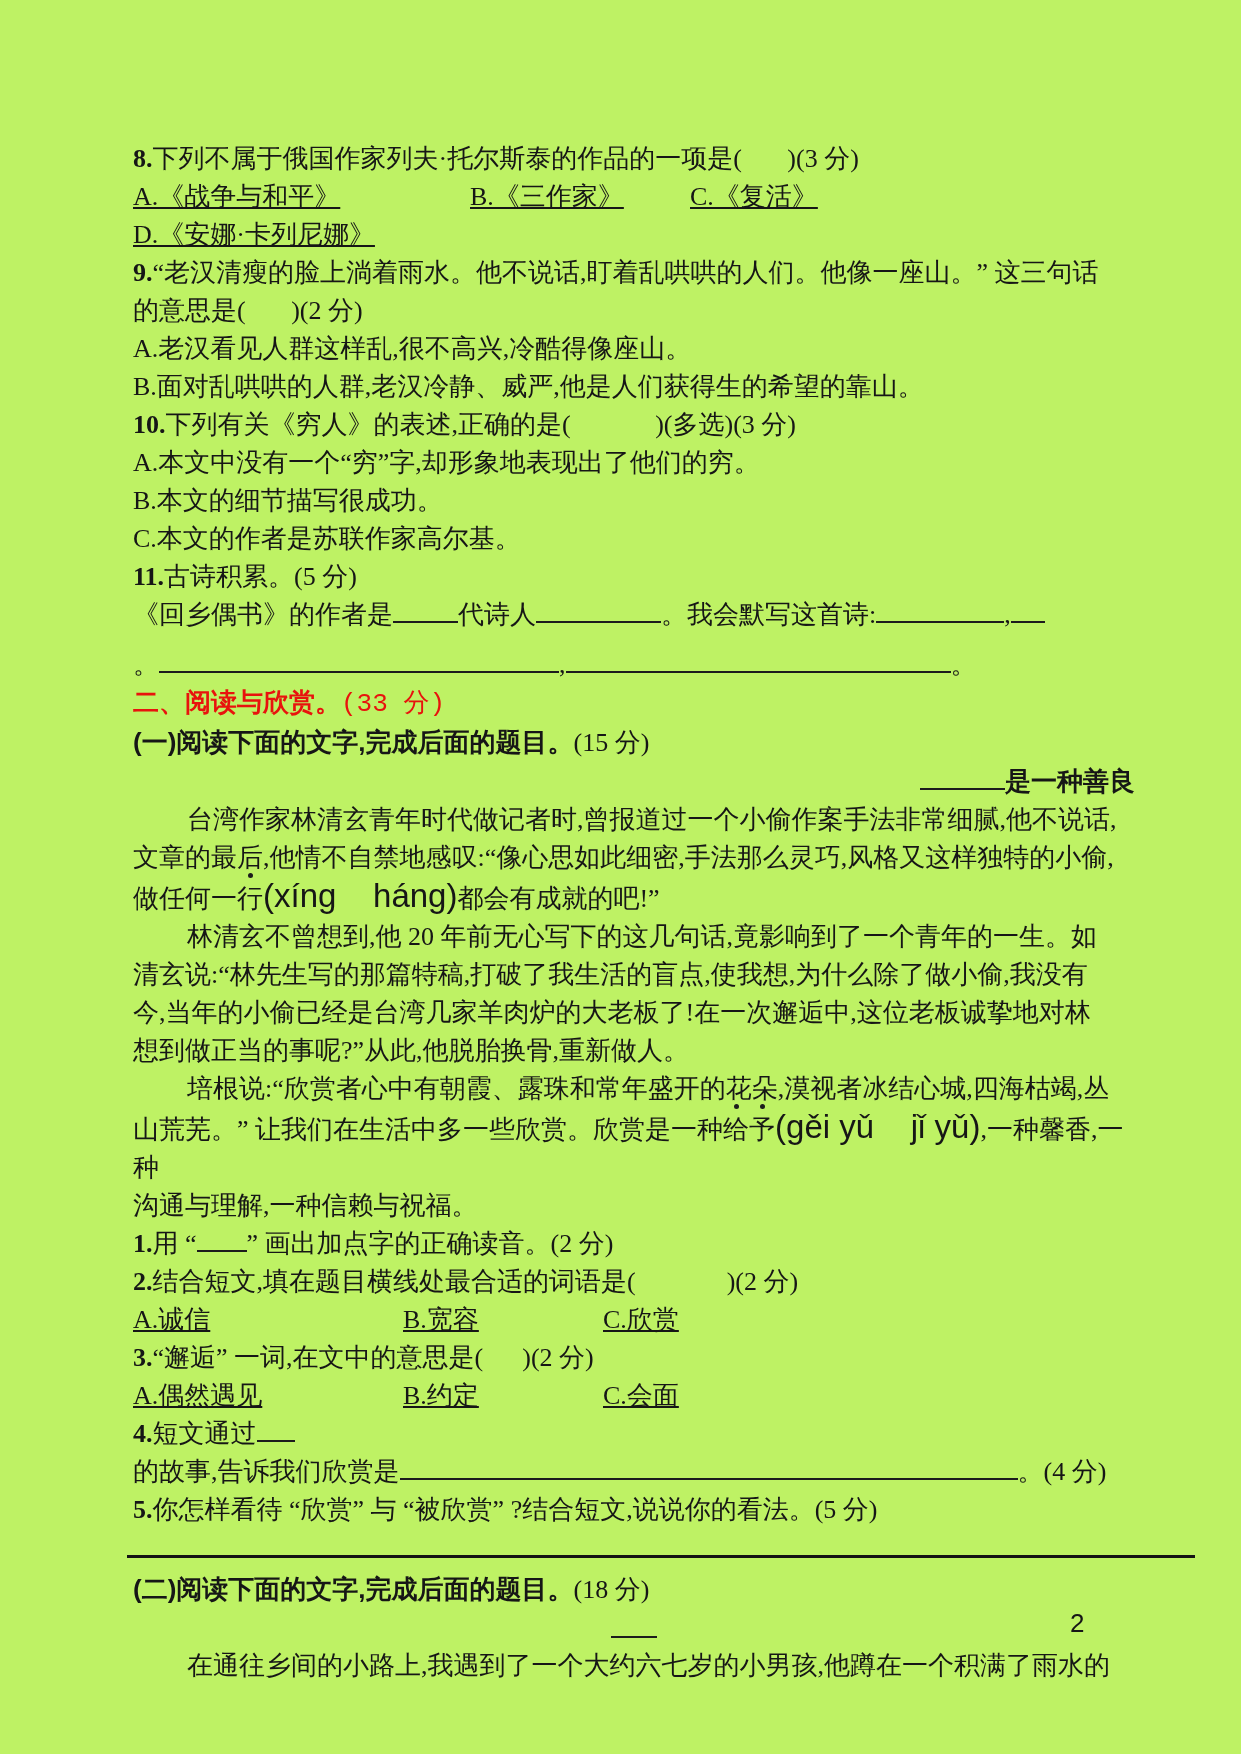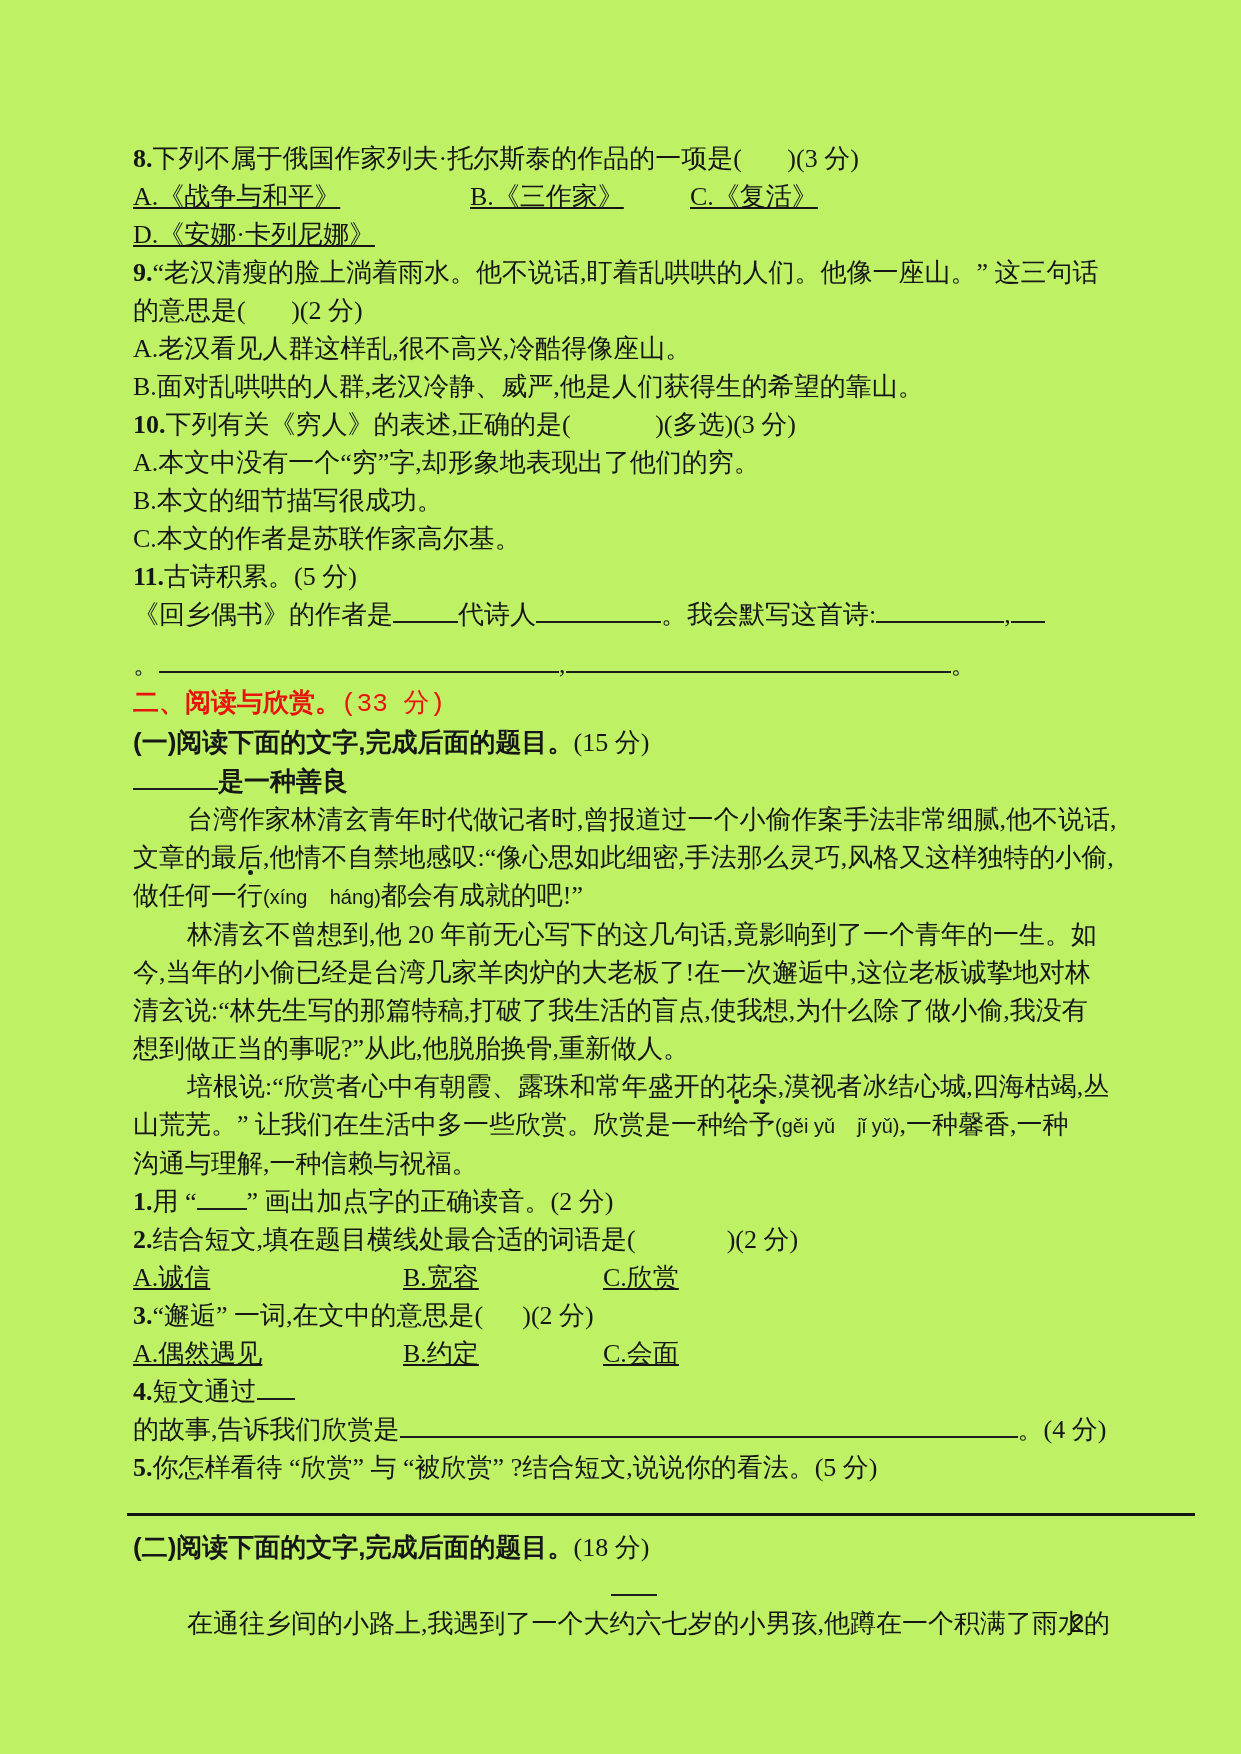--- a/index.html
+++ b/index.html
@@ -28,32 +28,32 @@
   .hei{font-family:"Liberation Sans","DejaVu Sans",sans-serif;font-weight:bold;}
   .red{color:#e8130d;font-family:Liberation Mono, monospace;}
   .blank{
     display:inline-block;
     height:25px;
     border-bottom:2px solid #1c1c1c;
     vertical-align:baseline;
   }
   .opt{display:inline-block;text-decoration:underline;}
   .ind{padding-left:54px;}
-  .pinyin{font-family:"Liberation Sans","DejaVu Sans",sans-serif;font-size:20px;}
+  .pinyin{font-family:"Liberation Sans","DejaVu Sans",sans-serif;font-size:33px;}
   .dotted{position:relative;display:inline-block;}
   .dotted::before{
     content:"";
     position:absolute;
     top:-7px;left:50%;
     width:5px;height:5px;
     margin-left:-2px;
     border-radius:50%;
     background:#1c1c1c;
   }
-  .title-line{text-align:left;}
+  .title-line{text-align:right;}
   .divider{
     border-top:3px solid #141414;
     width:1068px;
     margin-left:-6px;
     margin-top:26px;
     margin-bottom:12px;
     height:0;
   }
   .short-line{
     text-align:center;
@@ -96,22 +96,22 @@
 
     <div class="line"><span class="hei">(一)阅读下面的文字,完成后面的题目。</span><span>(15 分)</span></div>
 
     <div class="line title-line"><span class="blank" style="width:85px"></span><span class="hei">是一种善良</span></div>
 
     <div class="line ind"><span>台湾作家林清玄青年时代做记者时,曾报道过一个小偷作案手法非常细腻,他不说话,</span></div>
     <div class="line"><span>文章的最后,他情不自禁地感叹:“像心思如此细密,手法那么灵巧,风格又这样独特的小偷,</span></div>
     <div class="line"><span>做任何一</span><span class="dotted">行</span><span class="pinyin">(xíng    háng)</span><span>都会有成就的吧!”</span></div>
 
     <div class="line ind"><span>林清玄不曾想到,他 20 年前无心写下的这几句话,竟影响到了一个青年的一生。如</span></div>
+    <div class="line"><span>清玄说:“林先生写的那篇特稿,打破了我生活的盲点,使我想,为什么除了做小偷,我没有</span></div>
     <div class="line"><span>今,当年的小偷已经是台湾几家羊肉炉的大老板了!在一次邂逅中,这位老板诚挚地对林</span></div>
-    <div class="line"><span>清玄说:“林先生写的那篇特稿,打破了我生活的盲点,使我想,为什么除了做小偷,我没有</span></div>
     <div class="line"><span>想到做正当的事呢?”从此,他脱胎换骨,重新做人。</span></div>
 
     <div class="line ind"><span>培根说:“欣赏者心中有朝霞、露珠和常年盛开的花朵,漠视者冰结心城,四海枯竭,丛</span></div>
     <div class="line"><span>山荒芜。” 让我们在生活中多一些欣赏。欣赏是一种</span><span class="dotted">给</span><span class="dotted">予</span><span class="pinyin">(gěi yǔ    jǐ yǔ)</span><span>,一种馨香,一种</span></div>
     <div class="line"><span>沟通与理解,一种信赖与祝福。</span></div>
 
     <div class="line"><b class="qnum">1.</b><span>用 “</span><span class="blank" style="width:50px"></span><span>” 画出加点字的正确读音。(2 分)</span></div>
 
     <div class="line"><b class="qnum">2.</b><span>结合短文,填在题目横线处最合适的词语是(              )(2 分)</span></div>
     <div class="line"><span class="opt" style="width:270px">A.诚信</span><span class="opt" style="width:200px">B.宽容</span><span class="opt">C.欣赏</span></div>

